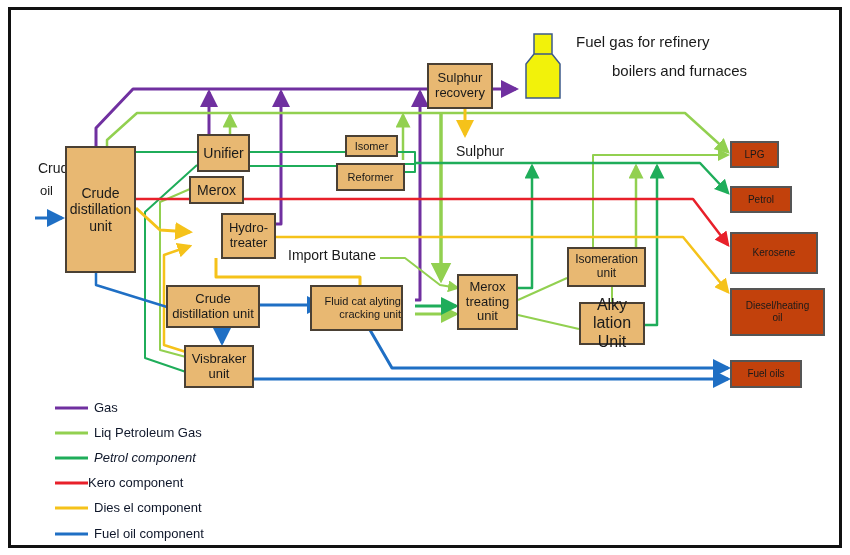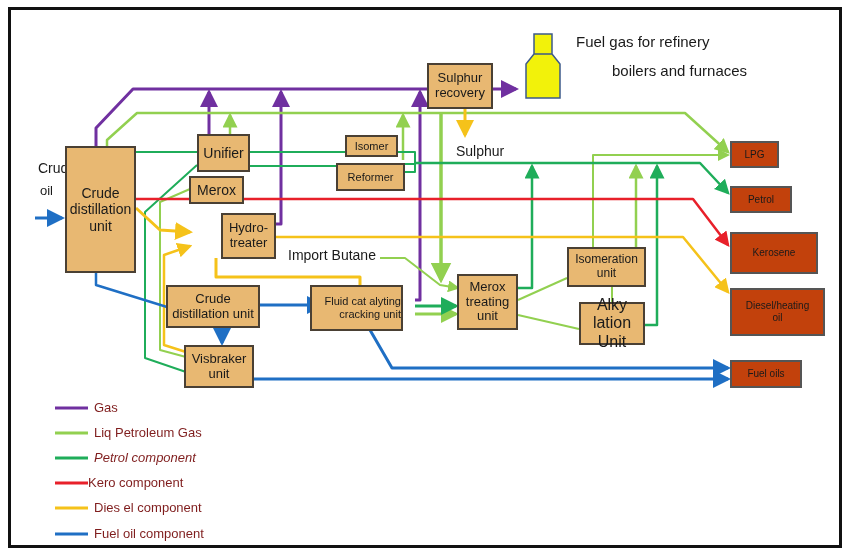--- a/index.html
+++ b/index.html
@@ -2,21 +2,21 @@
 <html><head>
   <meta charset="utf-8">
   <style>
     html, body { margin: 0; padding: 0; background: #ffffff; }
     body { width: 850px; height: 555px; position: relative; overflow: hidden; font-family: "Liberation Sans", sans-serif; }
     #frame { position: absolute; left: 8px; top: 7px; width: 834px; height: 541px; border: 3px solid #111; box-sizing: border-box; background: #fff; }
     svg { position: absolute; left: 0; top: 0; }
     .unit { position: absolute; background: #e8b872; border: 2px solid #4a4034; box-sizing: border-box; display: flex; align-items: center; justify-content: center; text-align: center; color: #1a1a1a; line-height: 1.15; }
     .product { position: absolute; background: #c2410c; border: 2px solid #555; box-sizing: border-box; display: flex; align-items: center; justify-content: center; text-align: center; color: #1a1a1a; font-size: 10px; line-height: 1.2; }
     .label { position: absolute; color: #1a1a1a; white-space: nowrap; }
-    .legend-text { font-size: 13px; color: #7f1d1d; }
+    .legend-text { font-size: 13px; color: #0f172a; }
   </style>
 </head>
 <body>
 
 <div id="frame"></div>
 
 <svg width="850" height="555" viewBox="0 0 850 555">
   <defs>
     <marker id="ah-gas" markerWidth="6" markerHeight="6" refX="5" refY="3" orient="auto">
         <path d="M0,0 L6,3 L0,6 z" fill="#7030a0"></path>

